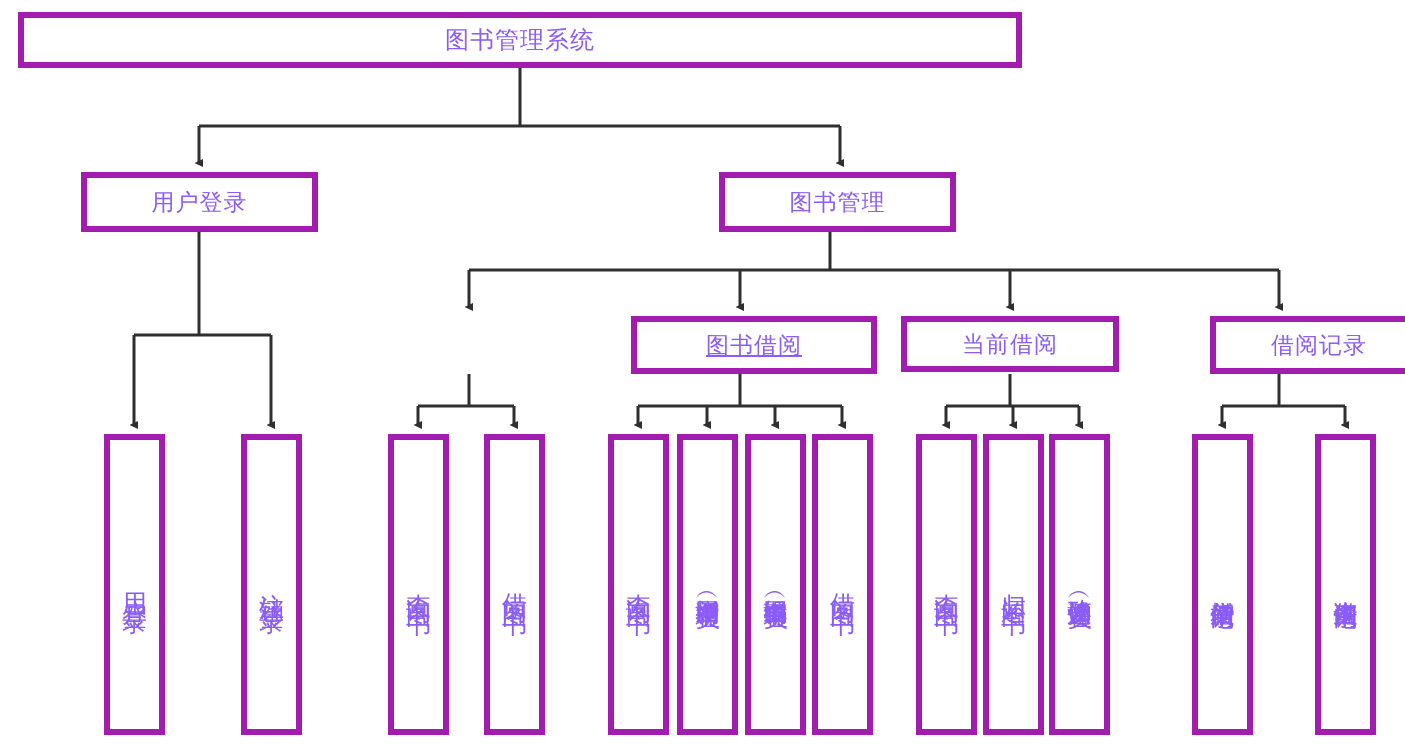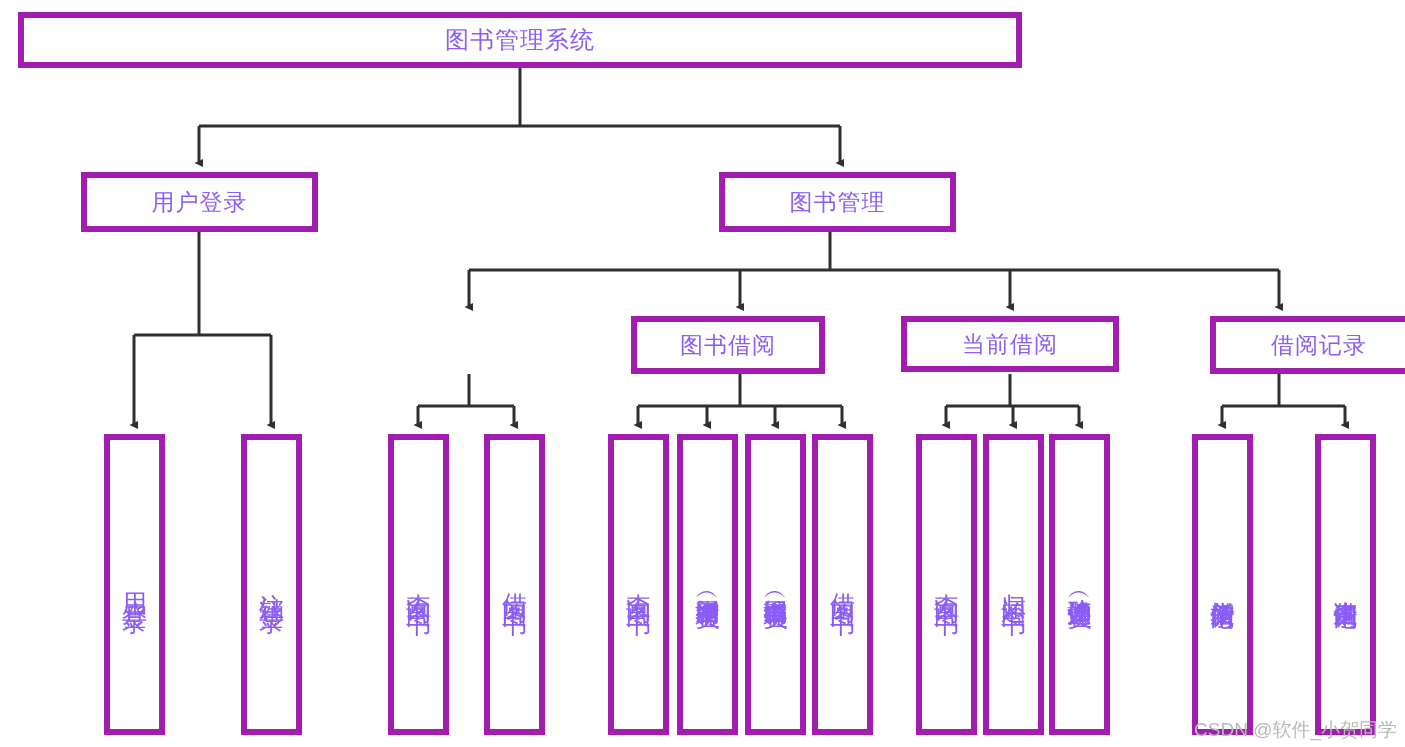--- a/index.html
+++ b/index.html
@@ -127,21 +127,21 @@
     <span class="label">图书管理系统</span>
   </div>
 
   <div class="node horiz" style="left:81px;top:172px;width:237px;height:60px;">
     <span class="label">用户登录</span>
   </div>
   <div class="node horiz" style="left:711px;top:172px;width:237px;height:60px;margin-left:8px;">
     <span class="label">图书管理</span>
   </div>
 
-  <div class="node horiz" style="left:631px;top:316px;width:194px;height:58px;">
+  <div class="node horiz" style="left:631px;top:316px;width:246px;height:58px;text-decoration:underline;">
     <span class="label">图书借阅</span>
   </div>
   <div class="node horiz" style="left:901px;top:316px;width:218px;height:56px;">
     <span class="label">当前借阅</span>
   </div>
   <div class="node horiz" style="left:1170px;top:316px;width:218px;height:58px;margin-left:40px;">
     <span class="label">借阅记录</span>
   </div>
 
   <div class="node vert" style="left:104px;top:434px;width:61px;height:301px;">
@@ -181,14 +181,13 @@
     <span class="label">确认归还（管理员）</span>
   </div>
 
   <div class="node vert tight" style="left:1192px;top:434px;width:61px;height:301px;">
     <span class="label">新增借阅记录</span>
   </div>
   <div class="node vert tight" style="left:1315px;top:434px;width:61px;height:301px;">
     <span class="label">查询借阅记录</span>
   </div>
 
-  <div class="watermark">CSDN @软件_小贺同学</div>
 </div>
 
 </body></html>

